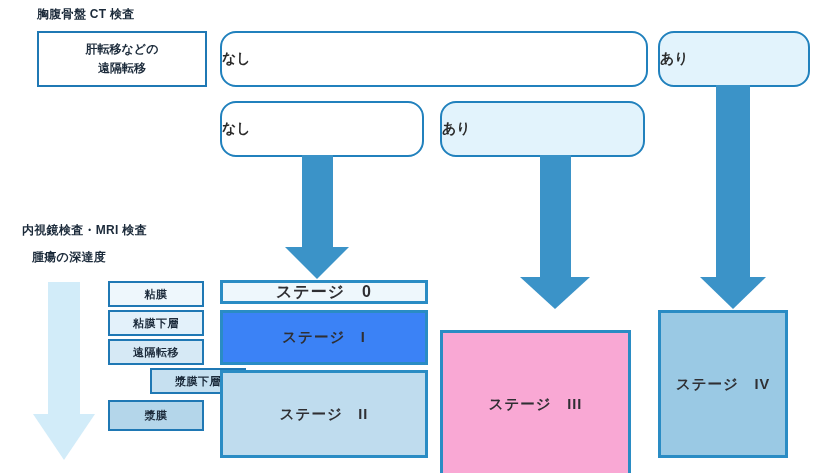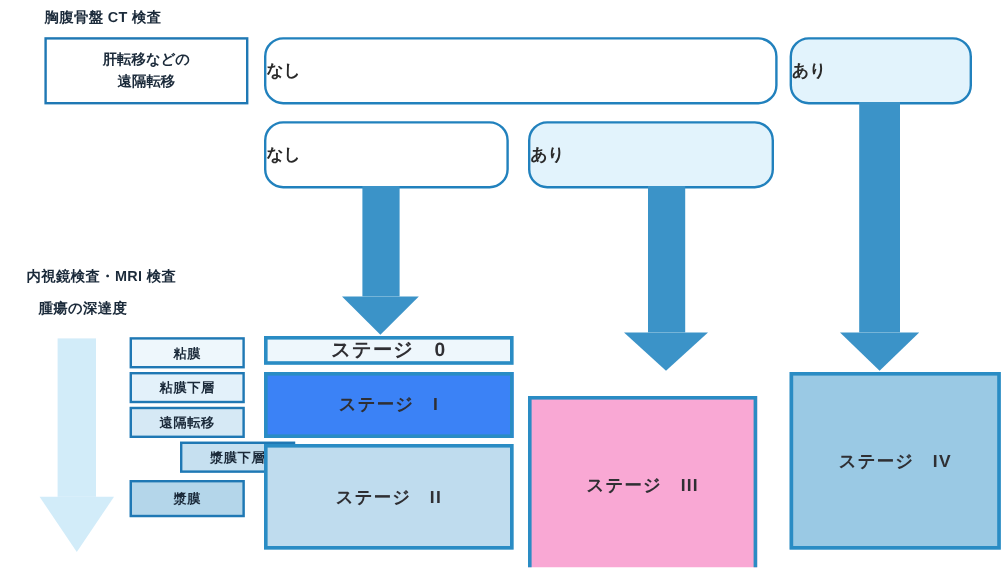--- a/index.html
+++ b/index.html
@@ -159,17 +159,17 @@
   </div>
 
   <div class="abs stage" style="left:220px;top:370px;width:208px;height:88px;background:#bfdcee;">
     <span>ステージ　II</span>
   </div>
 
   <div class="abs stage" style="left:440px;top:310px;width:191px;height:148px;background:#f9a8d4;margin-top:20px;">
     <span>ステージ　III</span>
   </div>
 
-  <div class="abs stage" style="left:658px;top:310px;width:176px;height:148px;background:#9ac9e4;">
+  <div class="abs stage" style="left:658px;top:310px;width:130px;height:148px;background:#9ac9e4;">
     <span>ステージ　IV</span>
   </div>
 
 </div>
 
 </body></html>

